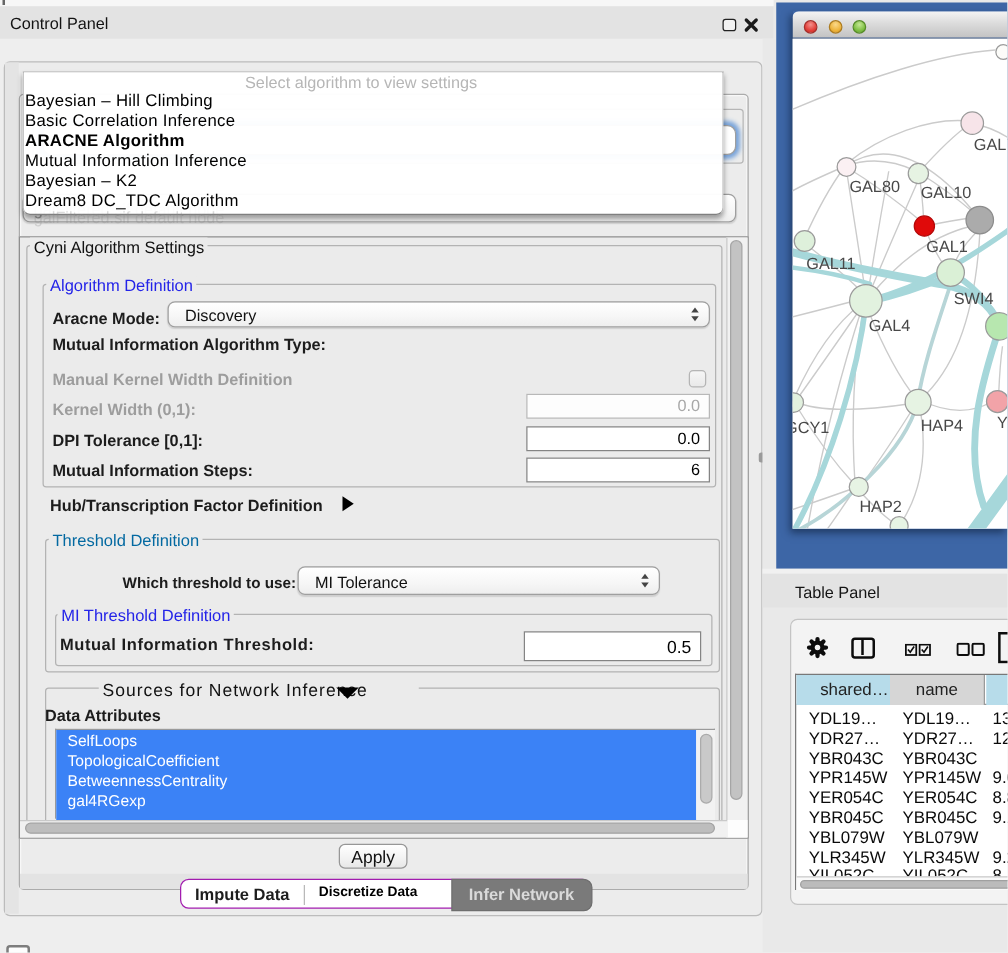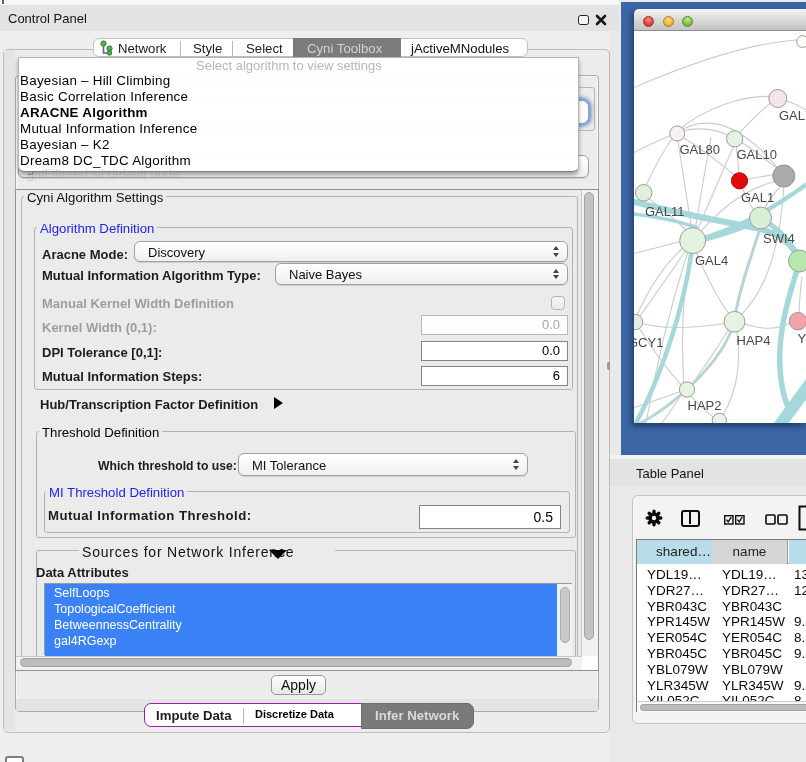--- a/index.html
+++ b/index.html
@@ -56,45 +56,38 @@
   <div class="lbl abs" style="left:42px;top:247px;">Aracne Mode:</div>
   <div class="combo" style="left:134px;top:241px;width:434px;height:21px;">
     <div class="ctext">Discovery</div>
     <div class="spin" style="top:4px;">
         <div class="u"></div>
         <div class="d"></div>
       </div>
   </div>
 
   <div class="lbl abs" style="left:42px;top:268px;">Mutual Information Algorithm Type:</div>
-  <div class="combo" style="left:275px;top:263px;width:293px;height:22px;">
-    <div class="ctext">Naive Bayes</div>
-    <div class="spin" style="top:4.5px;">
-        <div class="u"></div>
-        <div class="d"></div>
-      </div>
-  </div>
 
   <div class="lbl dis abs" style="left:42px;top:296px;">Manual Kernel Width Definition</div>
   <div class="abs" style="left:551px;top:296px;width:14px;height:14px;border:1px solid #b5b5b5;border-radius:3.5px;background:linear-gradient(#f6f6f6,#e9e9e9);"></div>
 
   <div class="lbl dis abs" style="left:42px;top:320px;">Kernel Width (0,1):</div>
   <div class="field" style="left:421px;top:315px;width:147px;height:20px;border-color:#b8b8b8;color:#a8a8a8;background:#fdfdfd;line-height:18px;">0.0</div>
 
   <div class="lbl abs" style="left:42px;top:345px;">DPI Tolerance [0,1]:</div>
   <div class="field" style="left:421px;top:341px;width:147px;height:20px;line-height:18px;">0.0</div>
 
   <div class="lbl abs" style="left:42px;top:369px;">Mutual Information Steps:</div>
   <div class="field" style="left:421px;top:366px;width:147px;height:20px;line-height:18px;">6</div>
 
   <div class="lbl abs" style="left:40px;top:397px;font-size:13px;">Hub/Transcription Factor Definition</div>
   <div class="abs" style="left:274px;top:397px;width:0;height:0;border-top:6px solid transparent;border-bottom:6px solid transparent;border-left:9px solid #000;"></div>
 
   <div class="gbox" style="left:36px;top:431px;width:540px;height:107px;"></div>
-  <div class="gtitle" style="left:39px;top:425px;color:#000000;background:#ebebeb;">Threshold Definition</div>
+  <div class="gtitle" style="left:39px;top:425px;color:#0369a1;background:#ebebeb;">Threshold Definition</div>
 
   <div class="lbl abs" style="left:98px;top:459px;font-size:12.2px;">Which threshold to use:</div>
   <div class="combo" style="left:238px;top:453px;width:290px;height:23px;">
     <div class="ctext" style="top:3.5px;">MI Tolerance</div>
     <div class="spin" style="top:5px;">
         <div class="u"></div>
         <div class="d"></div>
       </div>
   </div>
 
@@ -132,37 +125,20 @@
     <div class="abs" style="left:98px;top:4px;width:1px;height:16px;background:#b9b9b9;"></div>
     <div class="abs" style="left:11px;top:4px;font-size:13.2px;font-weight:bold;color:#1d1d1d;">Impute Data</div>
     <div class="abs" style="left:110px;top:4px;font-size:11px;font-weight:bold;color:#000000;">Discretize Data</div>
     <div class="abs" style="left:216px;top:-1px;width:113px;height:26px;background:#7a7a7a;border:1px solid #6e6e6e;border-radius:0 7px 7px 0;">
       <div class="abs" style="left:13px;top:4px;font-size:13.2px;font-weight:bold;color:#dadada;">Infer Network</div>
     </div>
   </div>
 
   <div class="abs" style="left:5px;top:756px;width:19px;height:14px;border:2px solid #7d7d7d;border-radius:3px;background:#fdfdfd;"></div>
 
-  <div class="abs" style="left:93px;top:38px;width:435px;height:19px;background:#fff;border:1px solid #c2c2c2;border-radius:6px;">
-    <svg class="abs" style="left:6px;top:1px;" width="14" height="16" viewBox="0 0 14 16">
-      <path d="M3.5 5 L3.5 13 L8 13" stroke="#5a6a76" stroke-width="1.6" fill="none"></path>
-      <circle cx="3.5" cy="3.5" r="2.6" fill="#55b055" stroke="#2c7a2c" stroke-width="1"></circle>
-      <circle cx="9.5" cy="8.5" r="2.6" fill="#55b055" stroke="#2c7a2c" stroke-width="1"></circle>
-      <circle cx="9.5" cy="13" r="2.2" fill="#55b055" stroke="#2c7a2c" stroke-width="1"></circle>
-    </svg>
-    <div class="abs" style="left:24px;top:2px;font-size:13.2px;color:#1a1a1a;">Network</div>
-    <div class="abs" style="left:86px;top:2px;width:1px;height:15px;background:#bbb;"></div>
-    <div class="abs" style="left:99px;top:2px;font-size:13.2px;color:#1a1a1a;">Style</div>
-    <div class="abs" style="left:138px;top:2px;width:1px;height:15px;background:#bbb;"></div>
-    <div class="abs" style="left:152px;top:2px;font-size:13.2px;color:#1a1a1a;">Select</div>
-    <div class="abs" style="left:199px;top:-1px;width:108px;height:19px;background:#7b7b7b;">
-      <div class="abs" style="left:14px;top:3px;font-size:13.2px;color:#d2d2d2;">Cyni Toolbox</div>
-    </div>
-    <div class="abs" style="left:317px;top:2px;font-size:13.2px;color:#111;">jActiveMNodules</div>
-  </div>
 
   <div class="abs" style="left:18px;top:57px;width:561px;height:115px;background:rgba(255,255,255,0.97);border:1px solid #b5b5b5;border-bottom:1.5px solid #7f7f7f;border-radius:0 0 6px 6px;box-shadow:0 3px 4px rgba(0,0,0,0.35);">
     <div class="abs" style="left:177px;top:0px;font-size:13px;color:#b6b6b6;">Select algorithm to view settings</div>
     <div class="abs" style="left:1px;top:15px;font-size:13.4px;letter-spacing:0.25px;color:#000;line-height:16px;white-space:nowrap;">
       Bayesian – Hill Climbing<br>
       Basic Correlation Inference<br>
       <b>ARACNE Algorithm</b><br>
       Mutual Information Inference<br>
       Bayesian – K2<br>
       Dream8 DC_TDC Algorithm

